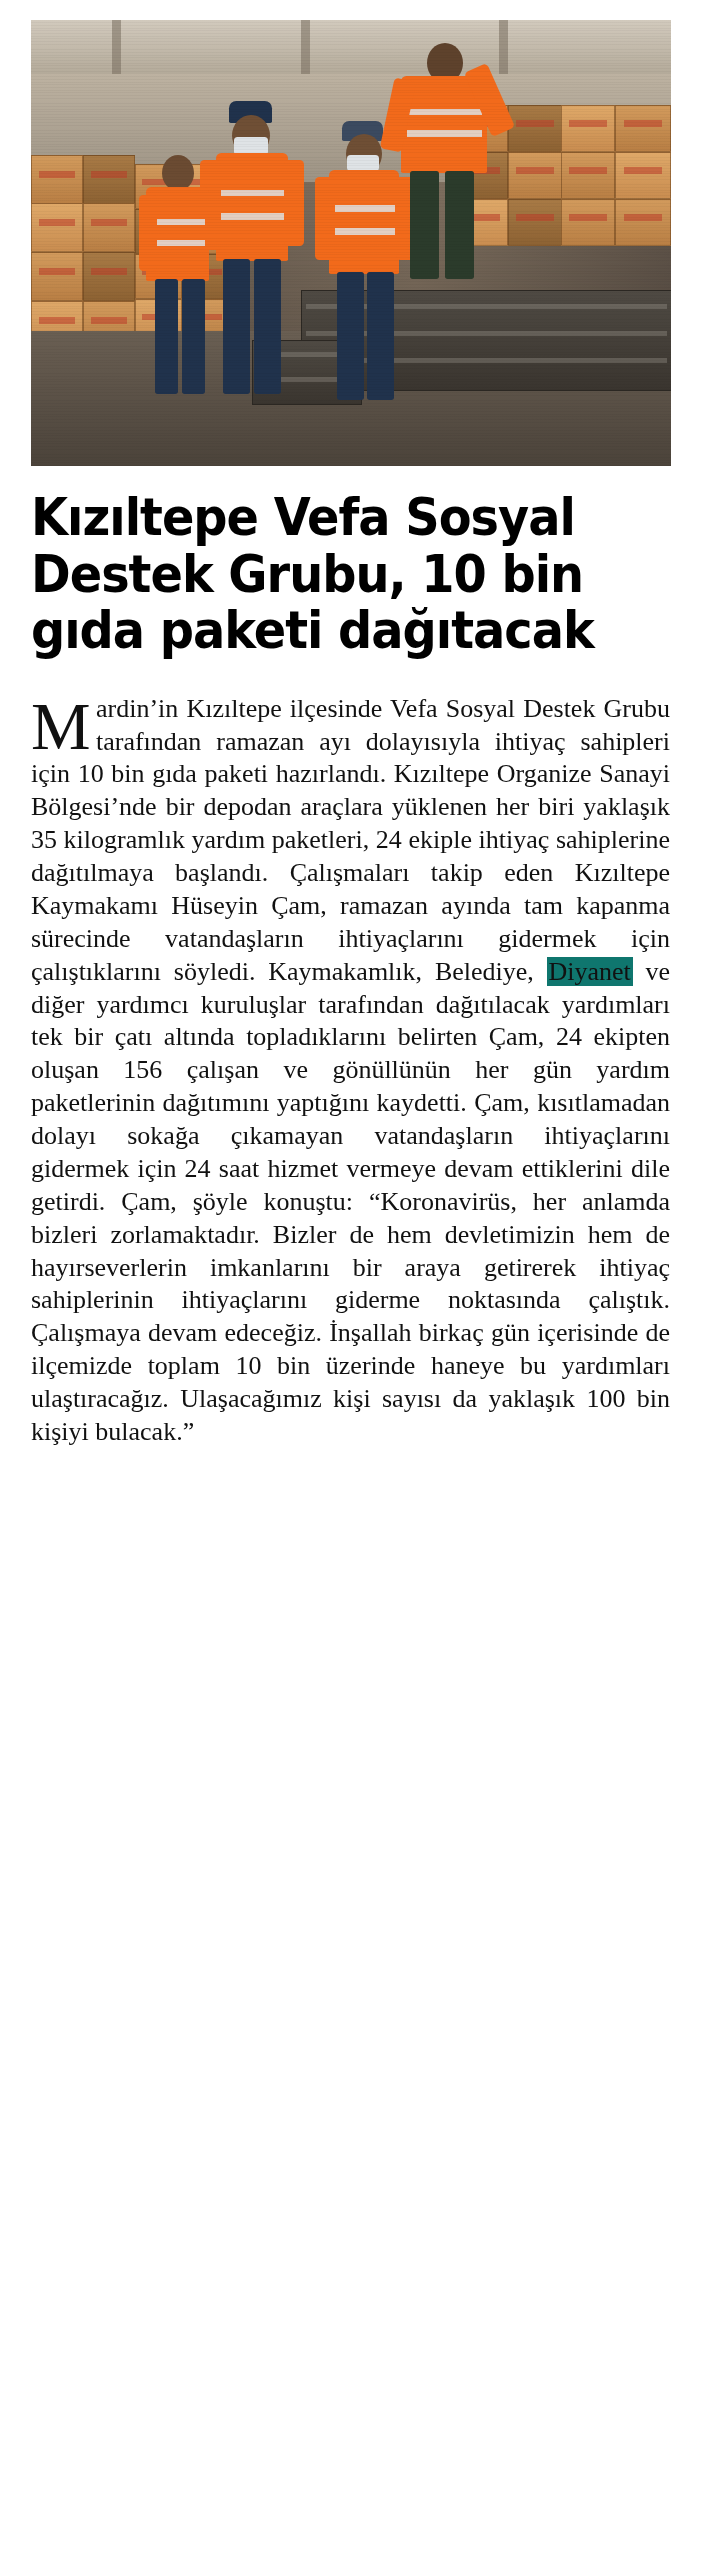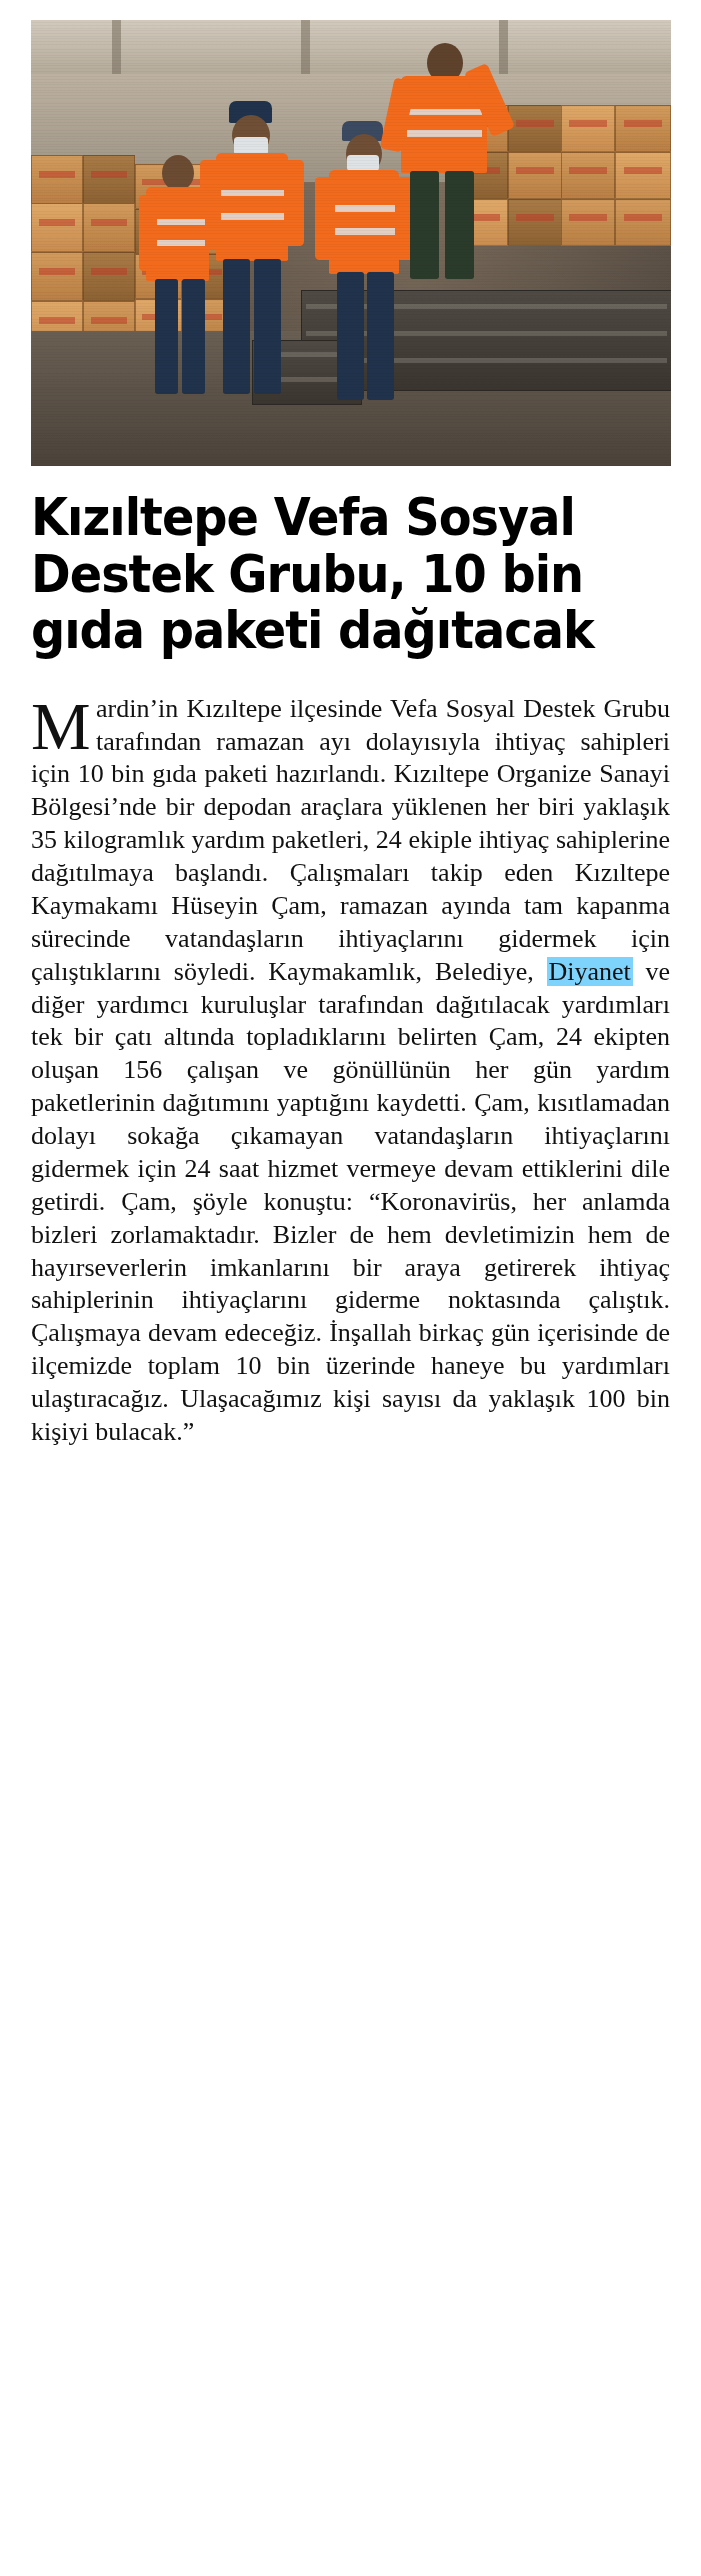--- a/index.html
+++ b/index.html
@@ -132,21 +132,21 @@
   .dropcap {
     float: left;
     font-family: "Liberation Serif", serif;
     font-weight: 400;
     font-size: 67px;
     line-height: 0.78;
     padding: 5.4px 5.4px 0 0;
     margin-top: 1.8px;
   }
   .hl-mark {
-    background: #7dd3fc;
+    background: #0f766e;
     padding: 0 1.8px;
   }
 </style>
 </head>
 <body>
 
 <div class="page">
 
   <div class="photo-wrap">
     <div class="photo"></div>

